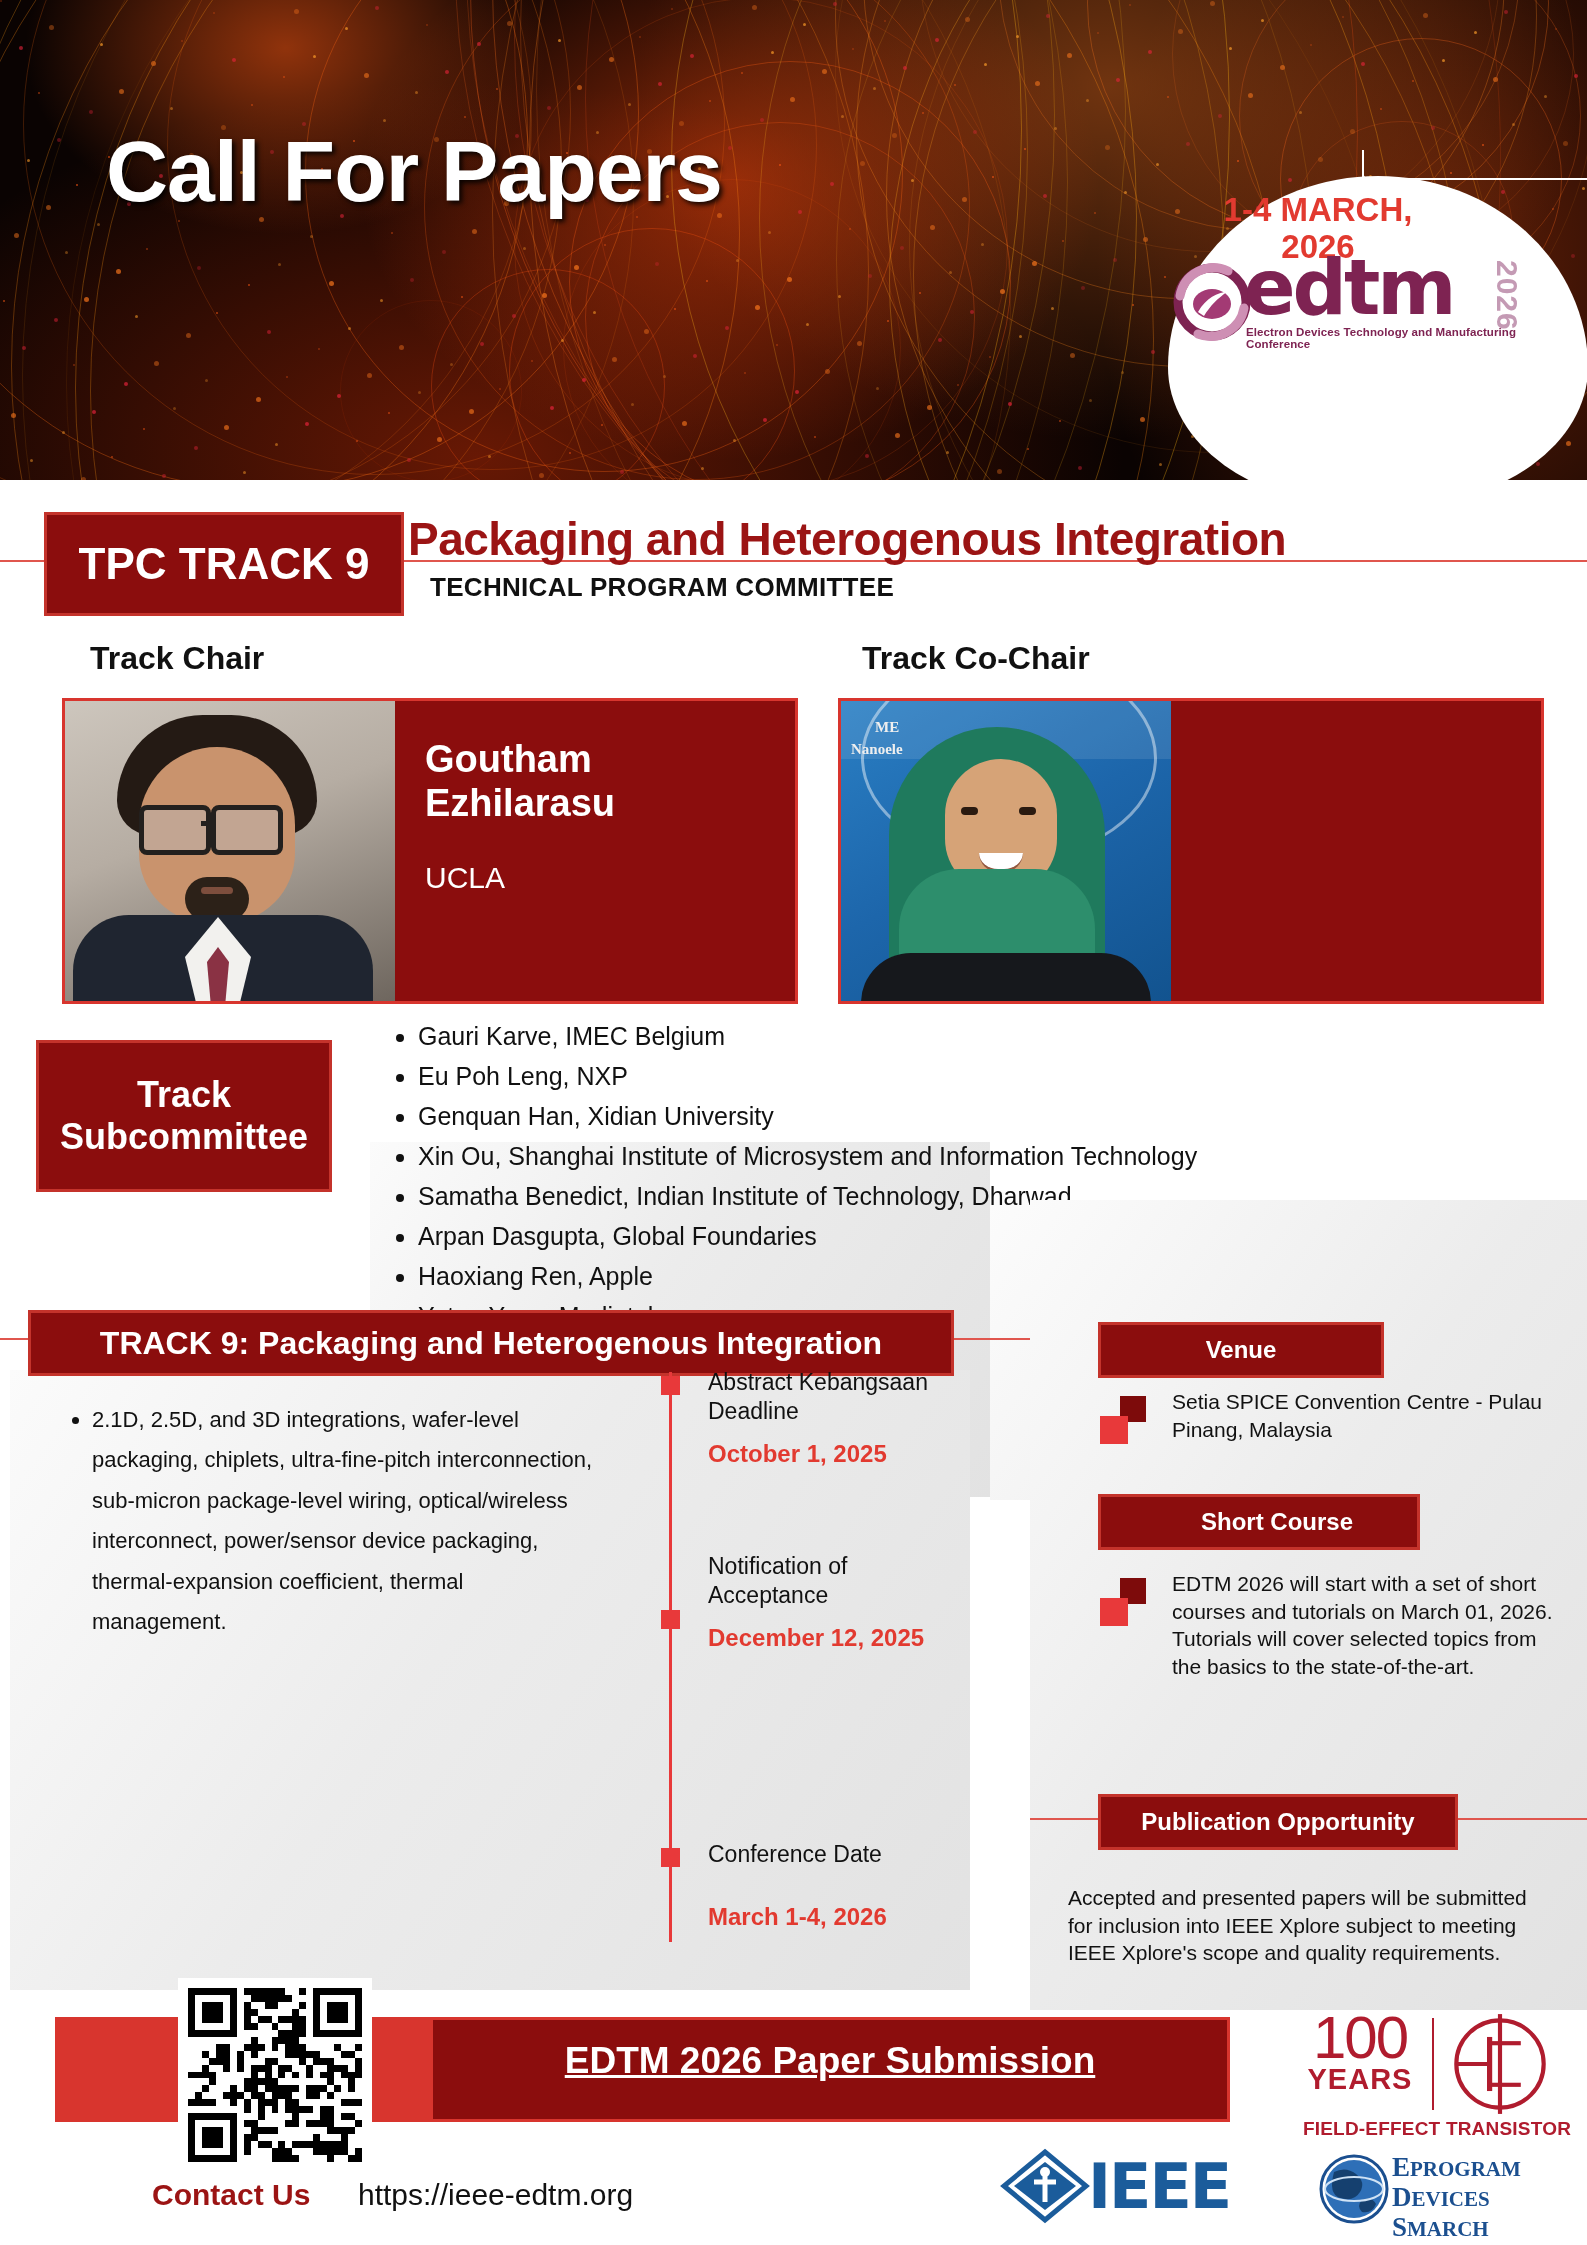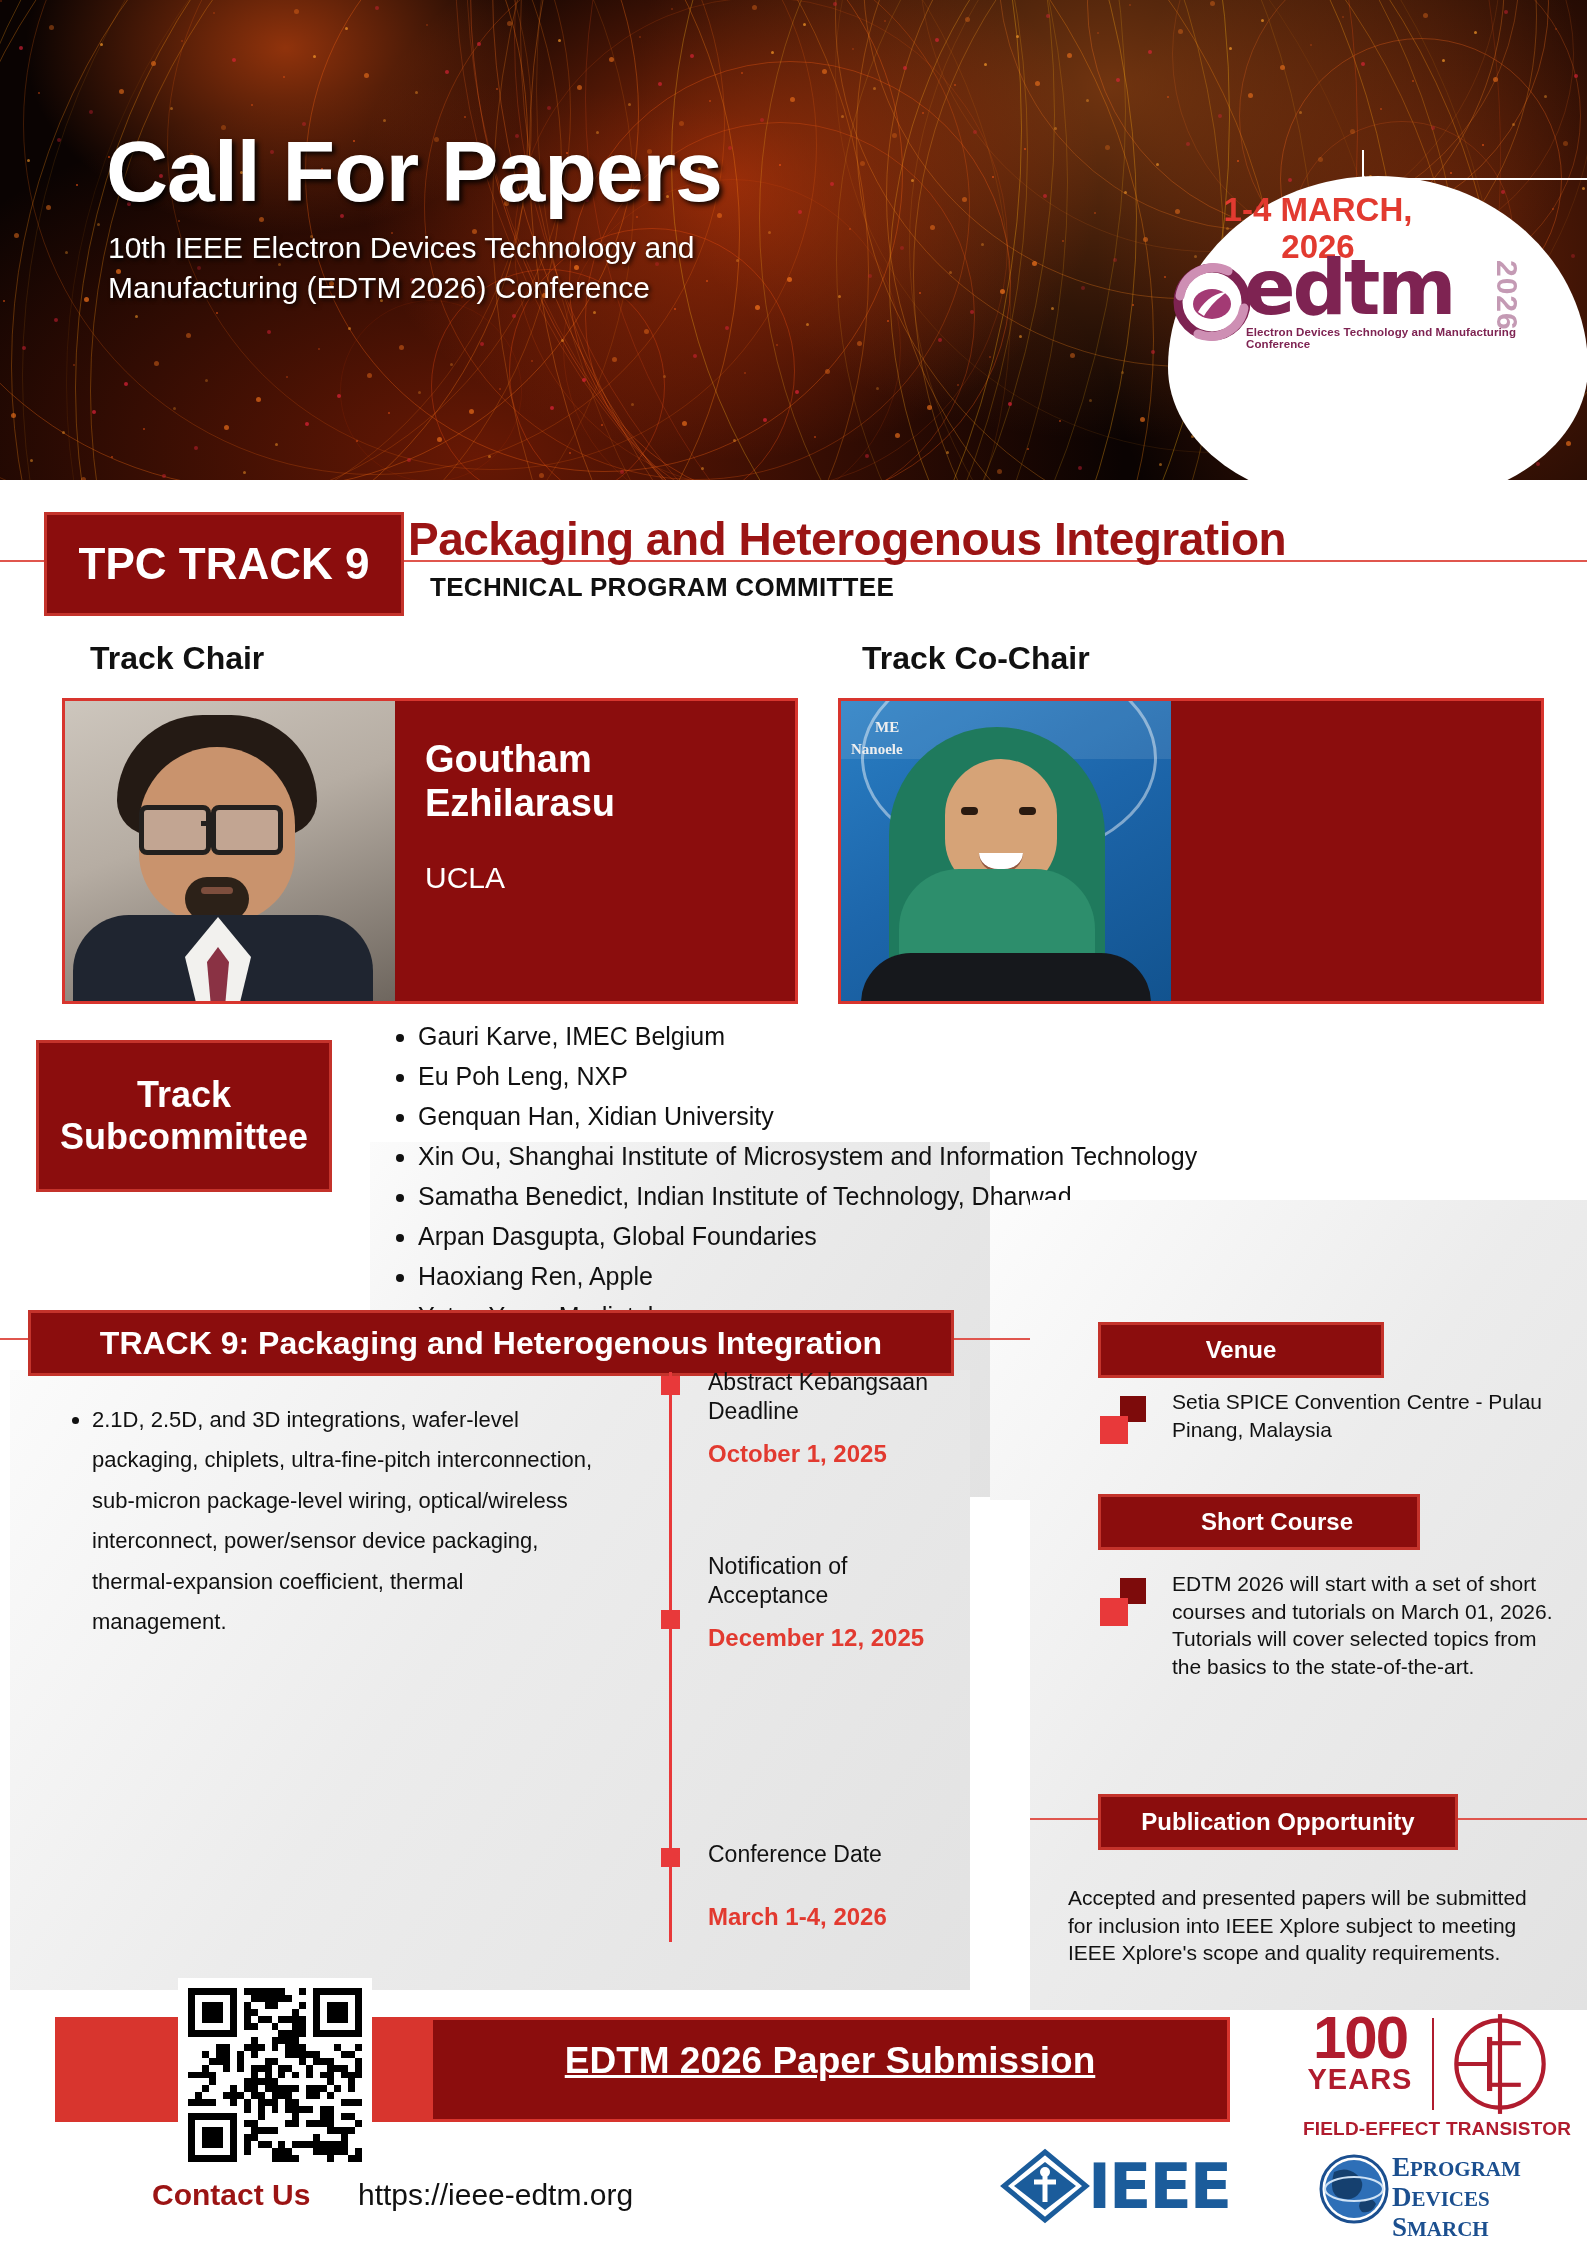--- a/index.html
+++ b/index.html
@@ -153,21 +153,21 @@
   .foot-link{position:absolute;left:460px;top:2040px;width:740px;text-align:center;
      font-size:37px;font-weight:700;color:#fff;text-decoration:underline;}
   .qr-wrap{position:absolute;left:178px;top:1978px;width:194px;height:194px;background:#fff;
      padding:10px;box-sizing:border-box;}
   .qr{width:100%;height:100%;}
   .contact-lbl{position:absolute;left:152px;top:2178px;font-size:30px;font-weight:700;
      color:#9B1414;}
   .contact-url{position:absolute;left:358px;top:2178px;font-size:30px;color:#111;}
 
   .logo100{position:absolute;left:1300px;top:2010px;width:120px;text-align:center;}
-  .l100-n{font-size:60px;font-weight:700;color:#B01C2E;line-height:.92;letter-spacing:-2px;}
+  .l100-n{font-size:60px;font-weight:400;color:#B01C2E;line-height:.92;letter-spacing:-2px;}
   .l100-y{font-size:29px;font-weight:700;color:#B01C2E;letter-spacing:1px;line-height:1;}
   .fet-div{position:absolute;left:1432px;top:2018px;width:2px;height:92px;background:#B01C2E;}
   .fet-sym{position:absolute;left:1448px;top:2012px;width:104px;height:104px;}
   .fet-cap{position:absolute;left:1292px;top:2118px;width:290px;text-align:center;
      font-size:19px;font-weight:700;color:#B01C2E;letter-spacing:.2px;}
 
   .ieee-logo{position:absolute;left:1000px;top:2148px;width:300px;height:76px;}
   .ieee-word{position:absolute;left:1088px;top:2150px;font-size:62px;font-weight:700;
      color:#1B5C9B;letter-spacing:-2px;font-family:"DejaVu Sans",sans-serif;}
   .eds-logo{position:absolute;left:1310px;top:2148px;width:270px;height:82px;}
@@ -592,21 +592,20 @@
       <div class="spark" style="left:464px;top:116px;width:2px;height:2px;background:#ff5a14;opacity:0.5642857142857143"></div>
       <div class="spark" style="left:561px;top:339px;width:3px;height:3px;background:#ffa02a;opacity:0.6357142857142857"></div>
       <div class="spark" style="left:658px;top:82px;width:4px;height:4px;background:#e8243c;opacity:0.7071428571428571"></div>
       <div class="spark" style="left:755px;top:305px;width:5px;height:5px;background:#ff7a1e;opacity:0.7785714285714285"></div>
       <div class="spark" style="left:852px;top:48px;width:2px;height:2px;background:#ff5a14;opacity:0.35"></div>
       <div class="spark" style="left:949px;top:271px;width:3px;height:3px;background:#ffa02a;opacity:0.4214285714285714"></div>
       <div class="spark" style="left:1046px;top:14px;width:4px;height:4px;background:#e8243c;opacity:0.4928571428571428"></div>
       <div class="spark" style="left:1143px;top:237px;width:5px;height:5px;background:#ff7a1e;opacity:0.5642857142857143"></div>
     </div>
   <div class="hdr-title">Call For Papers</div>
-  <div class="hdr-sub">10th IEEE Electron Devices Technology and Manufacturing (EDTM 2026) Conference</div>
 
   <div class="oval-line"></div>
   <div class="oval-line2"></div>
   <div class="oval-diag"></div>
   <div class="oval"></div>
   <div class="date-txt">1-4 MARCH, 2026</div>
 
   <div class="edtm-logo">
     <svg class="edtm-swirl" viewBox="0 0 80 80">
       <circle cx="40" cy="40" r="34" fill="none" stroke="#7E2352" stroke-width="9"></circle>

